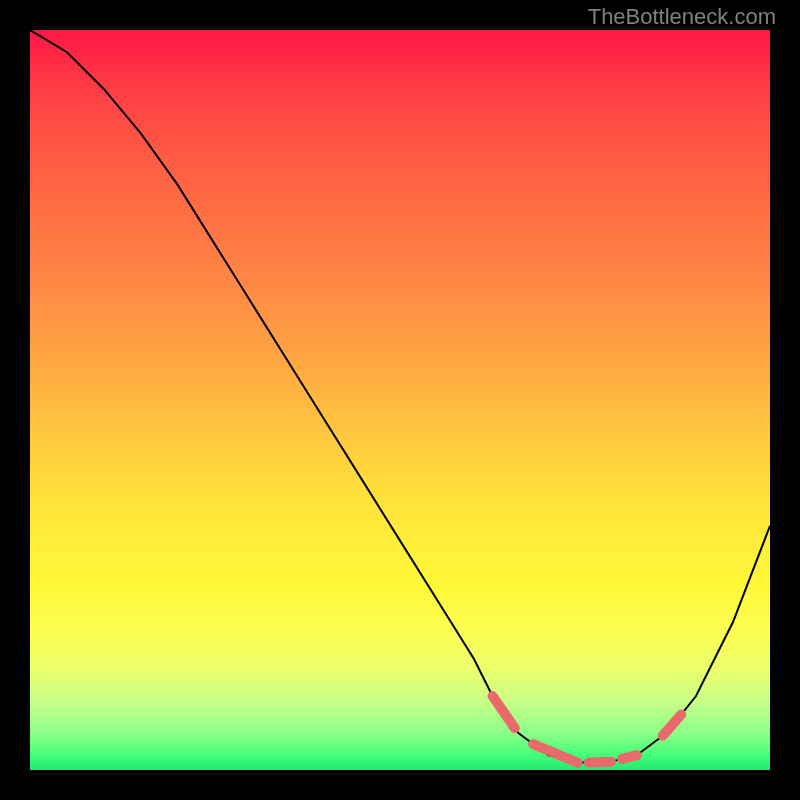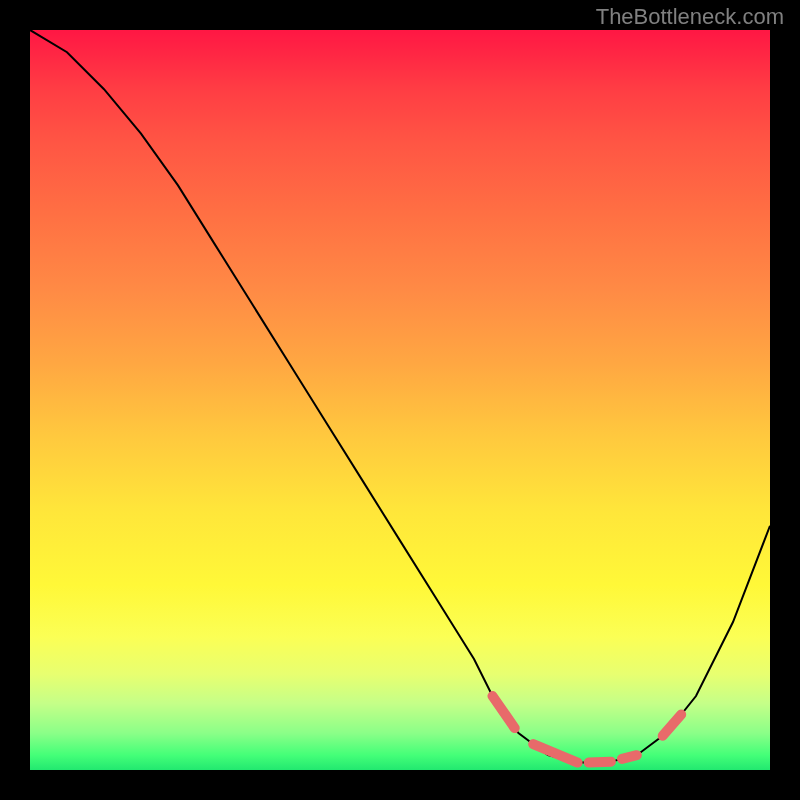--- a/index.html
+++ b/index.html
@@ -7,21 +7,21 @@
     width: 800px;
     height: 800px;
     background: #000;
     position: relative;
     font-family: Arial, sans-serif;
     overflow: hidden;
   }
   .attribution {
     position: absolute;
     top: 4px;
-    right: 16px;
+    right: 24px;
     color: #808080;
     font-size: 22px;
     font-weight: 400;
     z-index: 10;
   }
   .plot-area {
     position: absolute;
     left: 30px;
     top: 30px;
     width: 740px;

